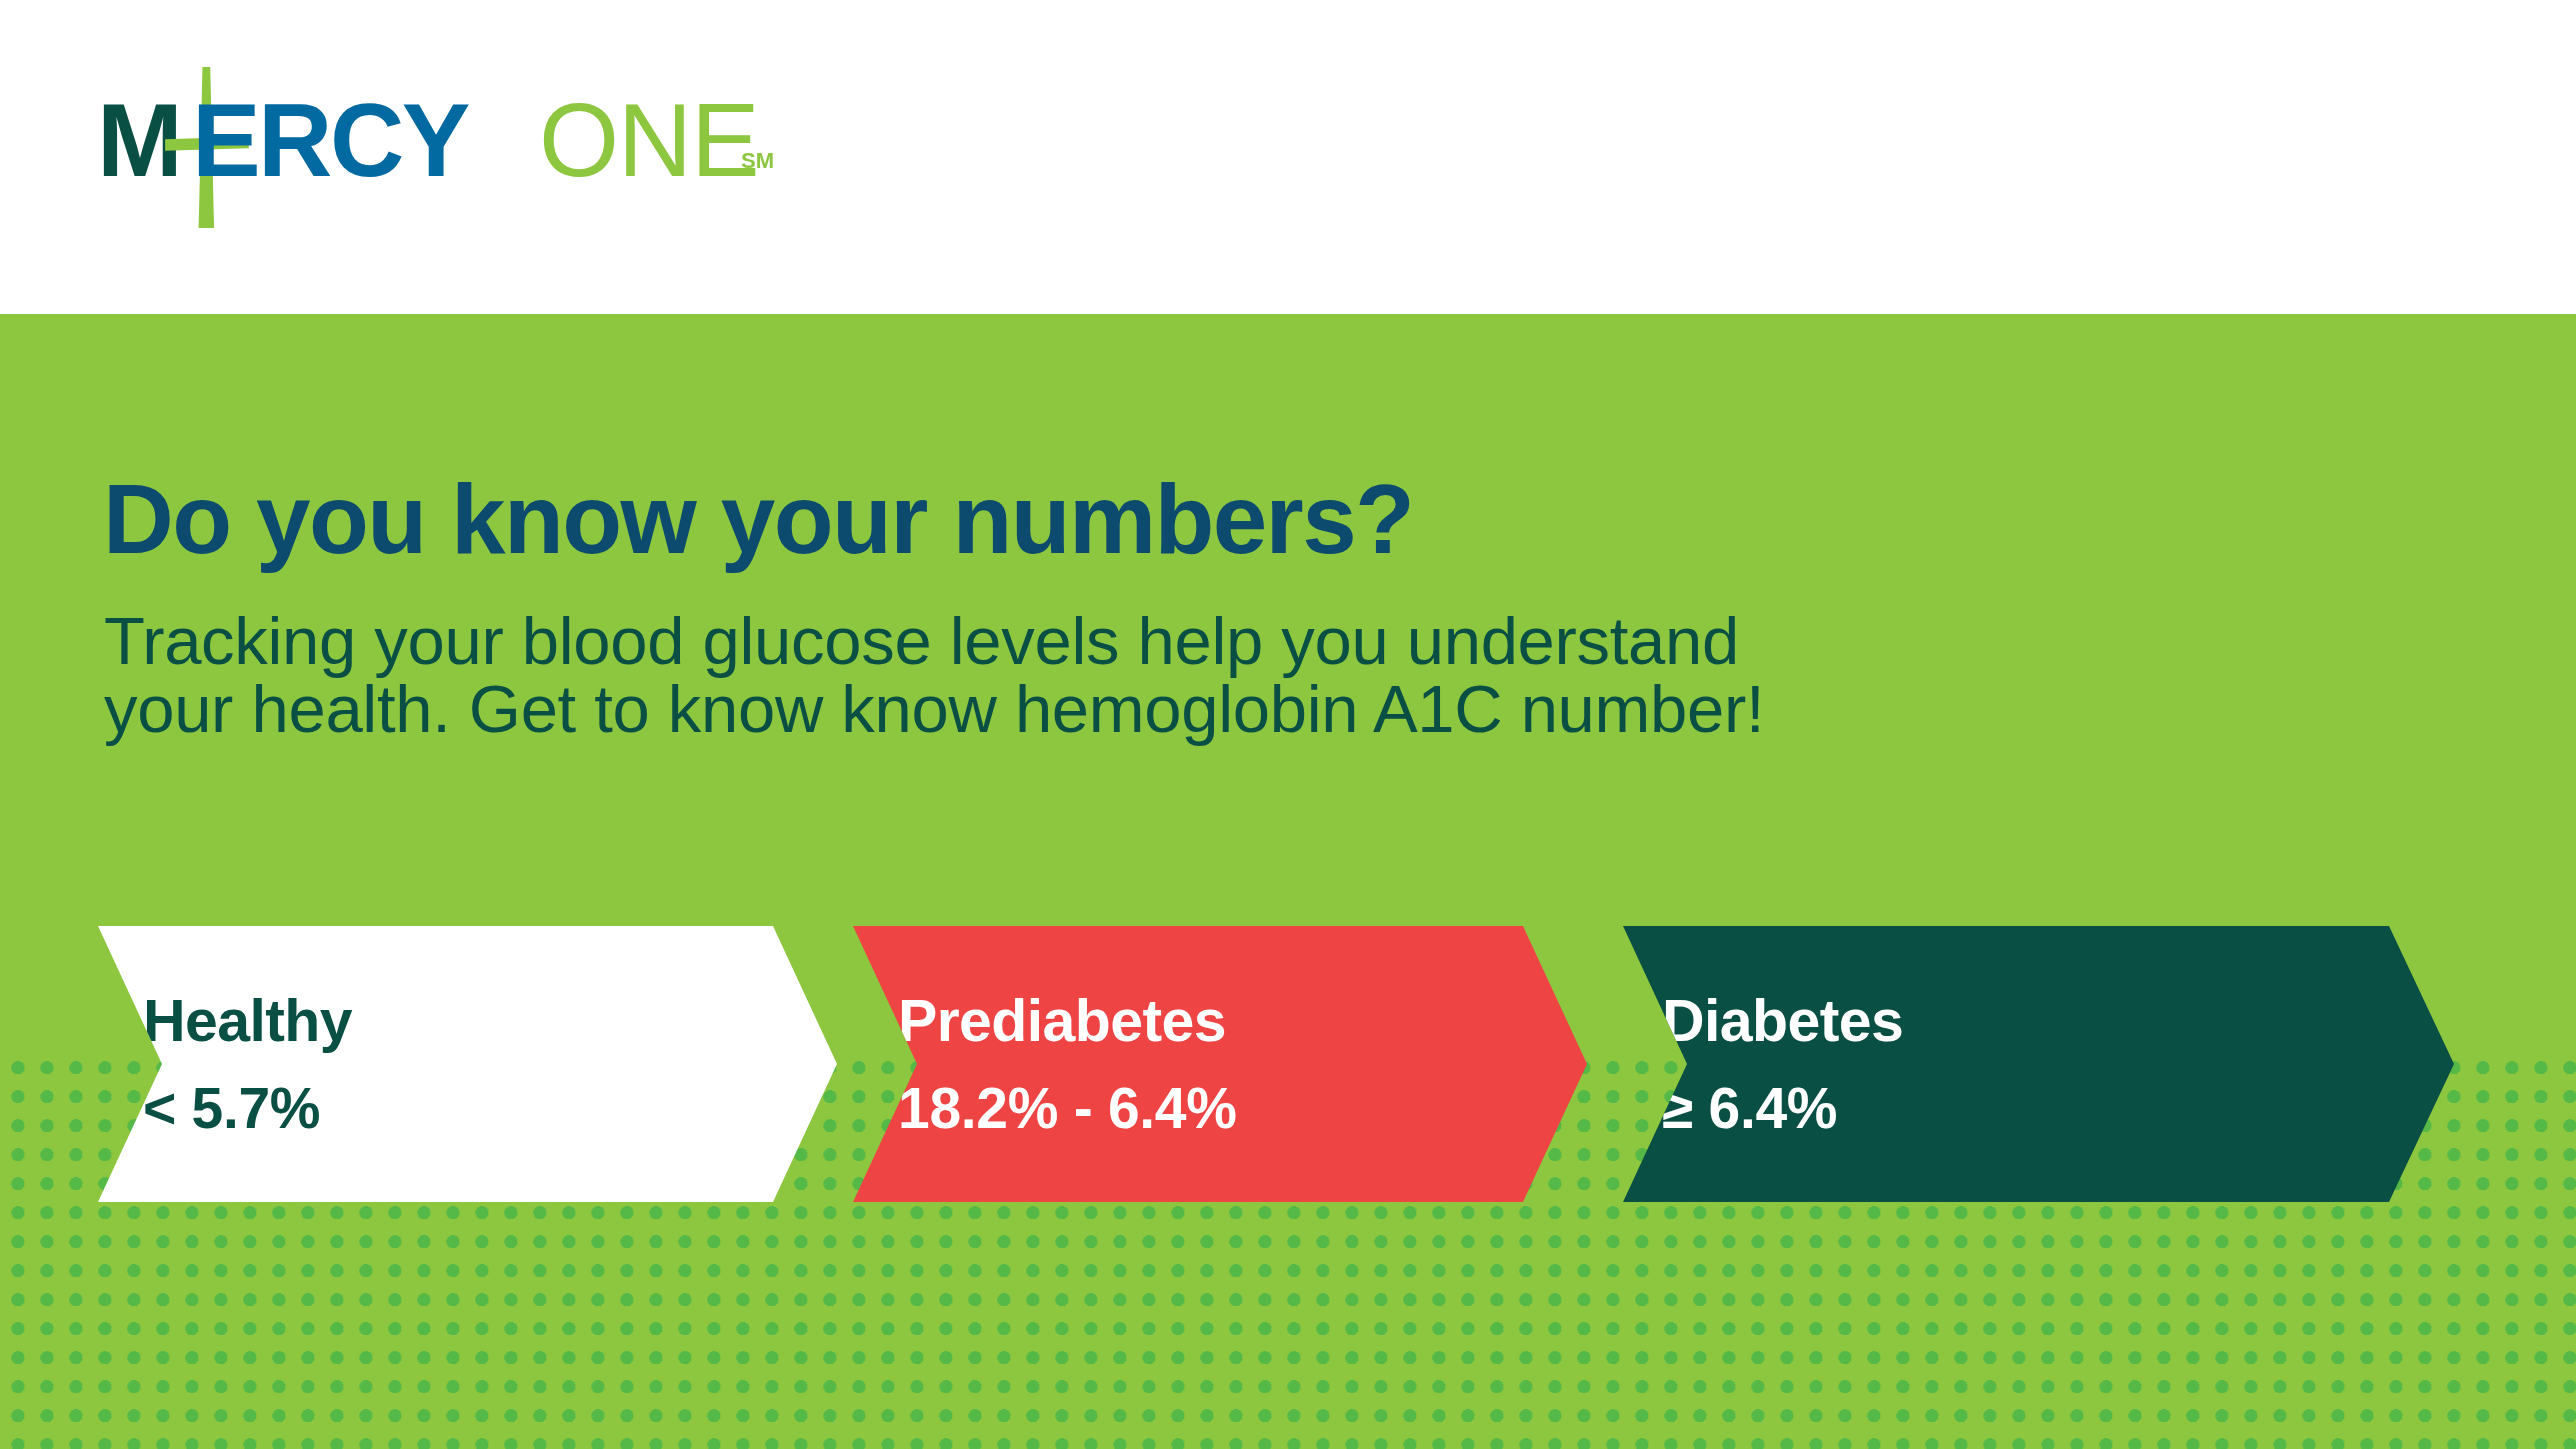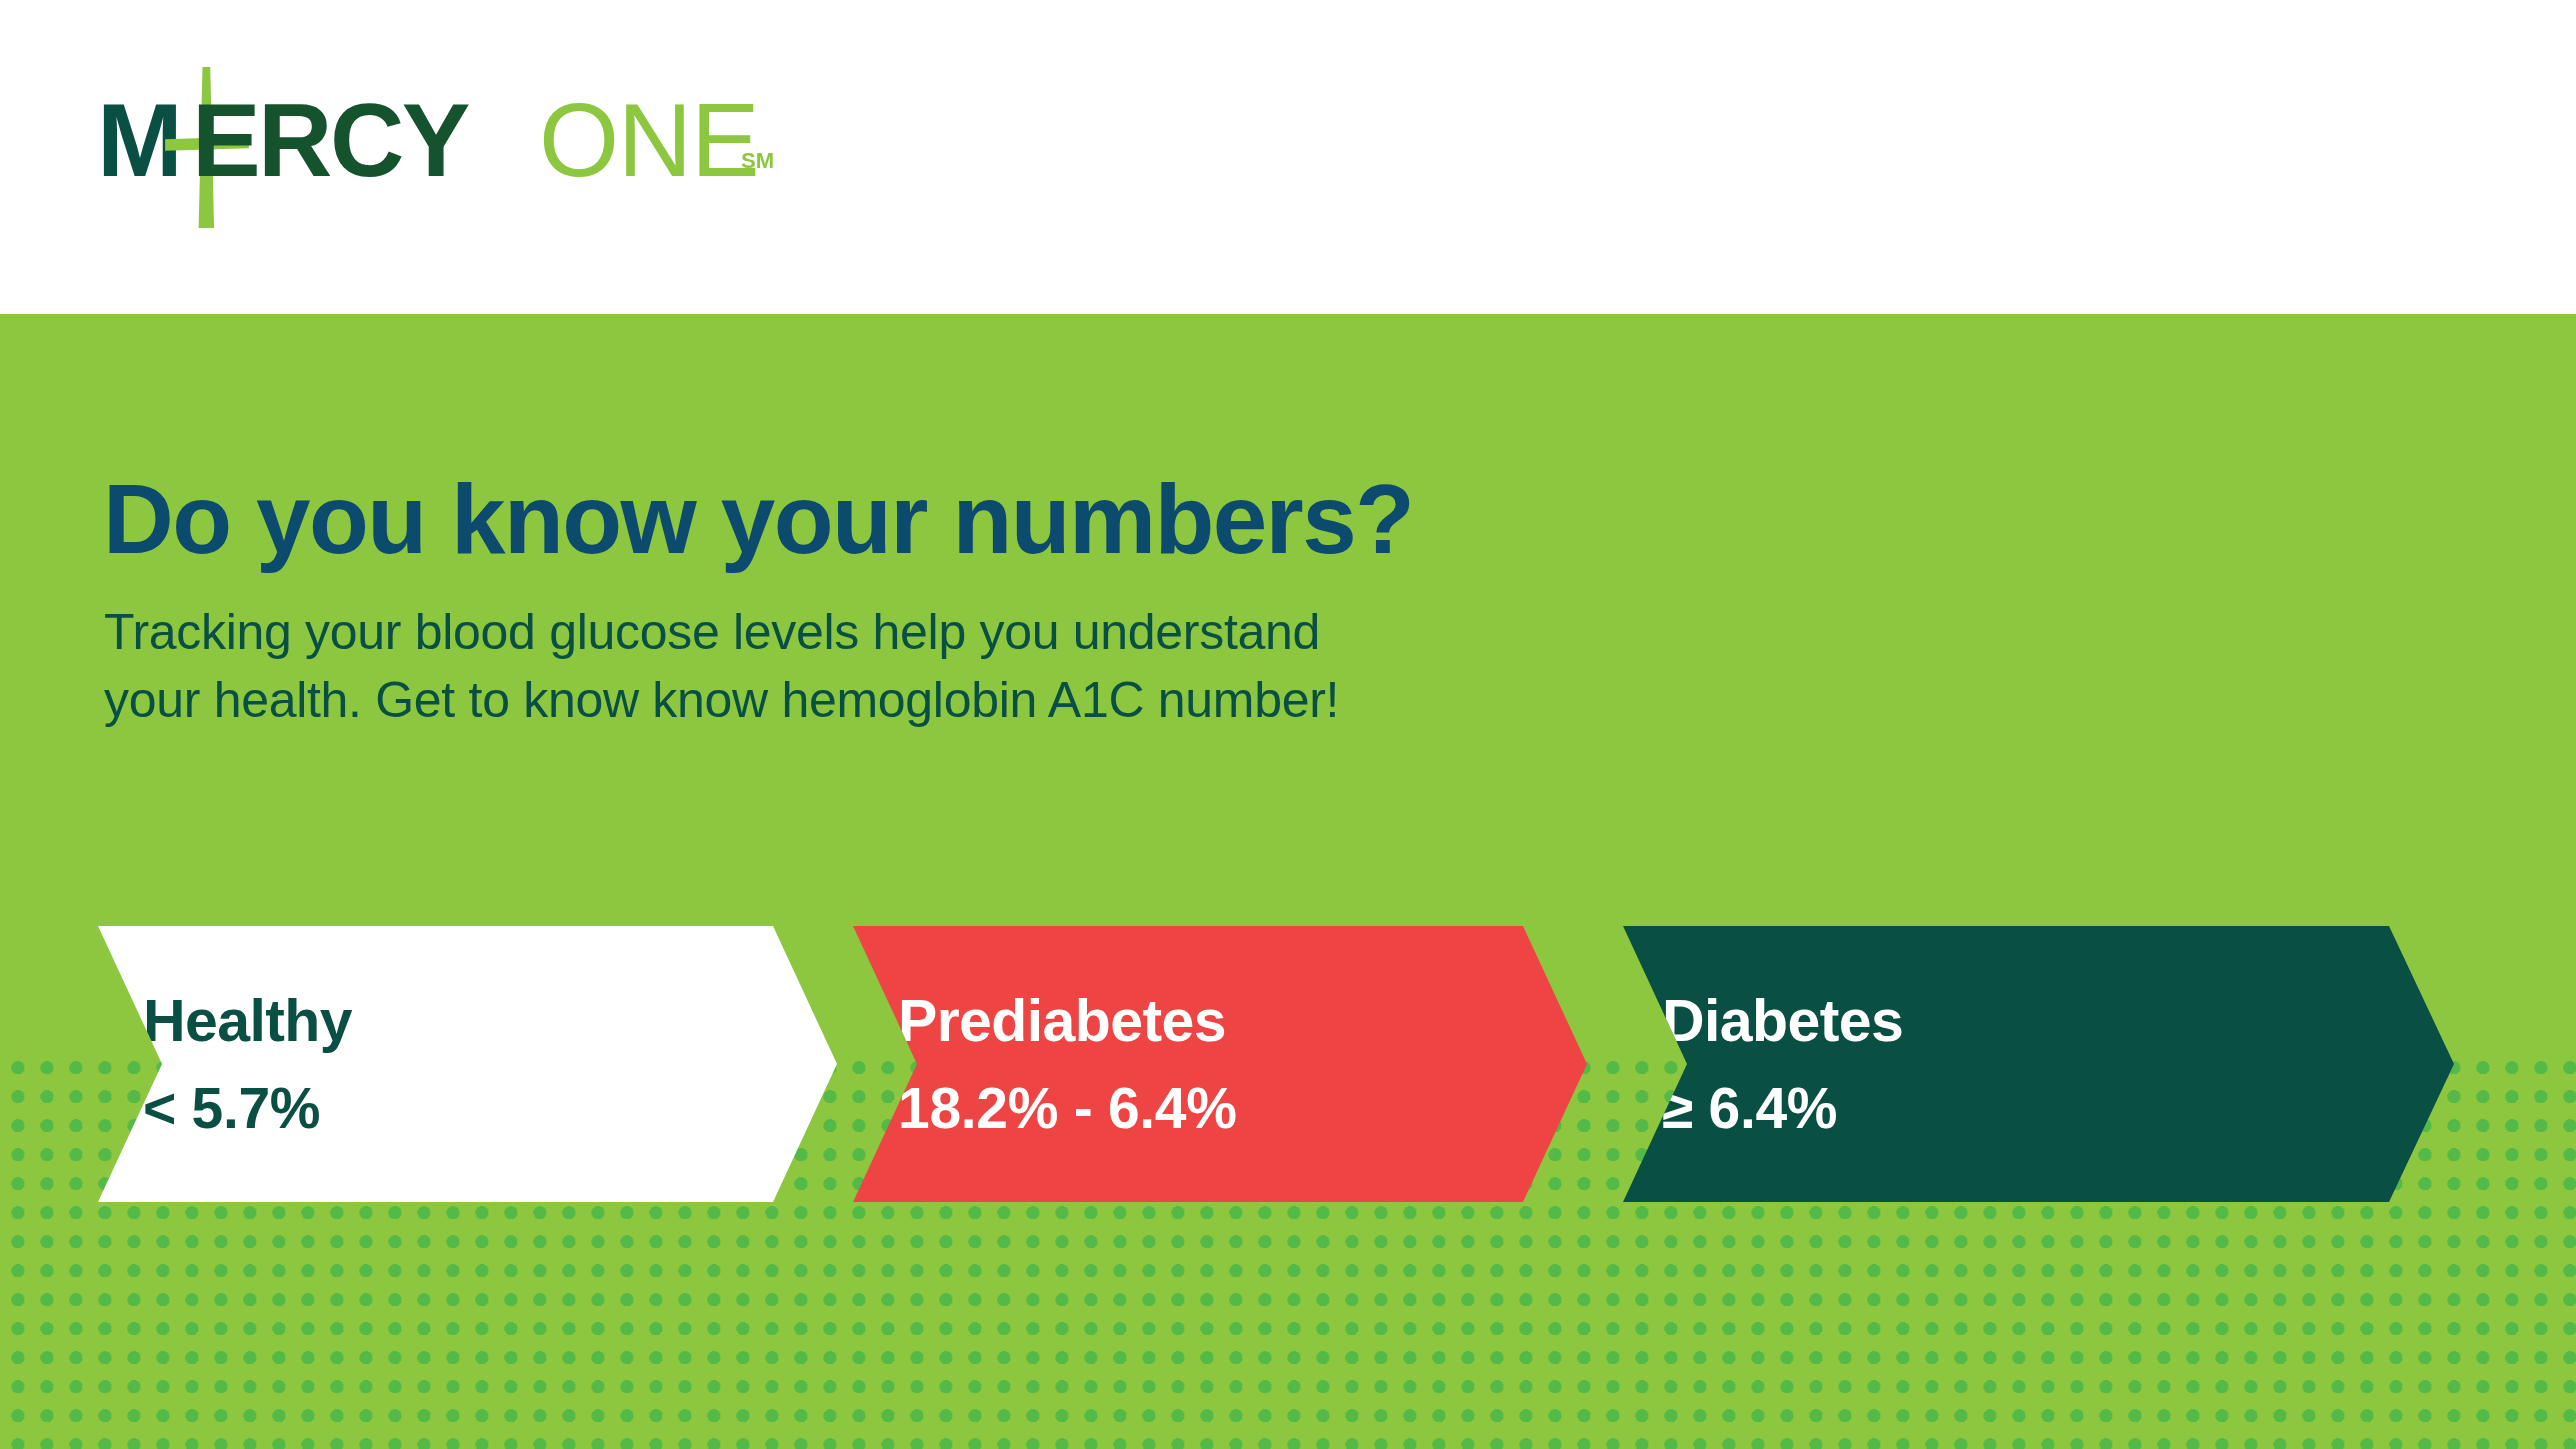--- a/index.html
+++ b/index.html
@@ -77,21 +77,21 @@
     letter-spacing: -1.6px;
     white-space: nowrap;
   }
 
   .subhead {
     position: absolute;
     left: 104px;
     top: 293px;        
     width: 1996px;
     color: #0A4F43;
-    font-size: 50px;
+    font-size: 67px;
     font-weight: 400;
     line-height: 1.0;
     letter-spacing: -0.3px;
   }
   .subhead .line {
     display: block;
     white-space: nowrap;
     height: 68px;
   }
 
@@ -167,21 +167,21 @@
     <div class="logo">
 
       <div style="position:absolute;left:0;top:0;width:721px;height:135px;">
         <span style="position:absolute;left:0;top:5.2px;font-size:103px;font-weight:800;color:#0A4F43;letter-spacing:-3.9px;font-family:'Liberation Sans',sans-serif;">M</span>
         <span style="position:absolute;left:82px;top:-10.3px;width:0;height:0;">
           <svg width="84" height="161" viewBox="0 0 130 250" style="position:absolute;left:-14px;top:0;">
             <polygon fill="#8DC63F" points="58,0 70,0 76,250 52,250"></polygon>
             <polygon fill="#8DC63F" points="0,112 130,108 130,126 0,130"></polygon>
           </svg>
         </span>
-        <span style="position:absolute;left:95px;top:5.2px;font-size:103px;font-weight:800;color:#14532d;letter-spacing:-2.6px;font-family:'Liberation Sans',sans-serif;">ERCY</span>
+        <span style="position:absolute;left:95px;top:5.2px;font-size:103px;font-weight:800;color:#0369a1;letter-spacing:-2.6px;font-family:'Liberation Sans',sans-serif;">ERCY</span>
         <span style="position:absolute;left:398px;top:5.2px;font-size:103px;font-weight:500;color:#8DC63F;letter-spacing:-1.3px;font-family:'Liberation Sans',sans-serif;margin-left:44px;">ONE</span>
         <span style="position:absolute;left:644px;top:71px;font-size:22px;font-weight:700;color:#8DC63F;font-family:'Liberation Sans',sans-serif;">SM</span>
       </div>
     </div>
   </div>
 
   <div class="green-body">
 
     <div class="dots"></div>
 

